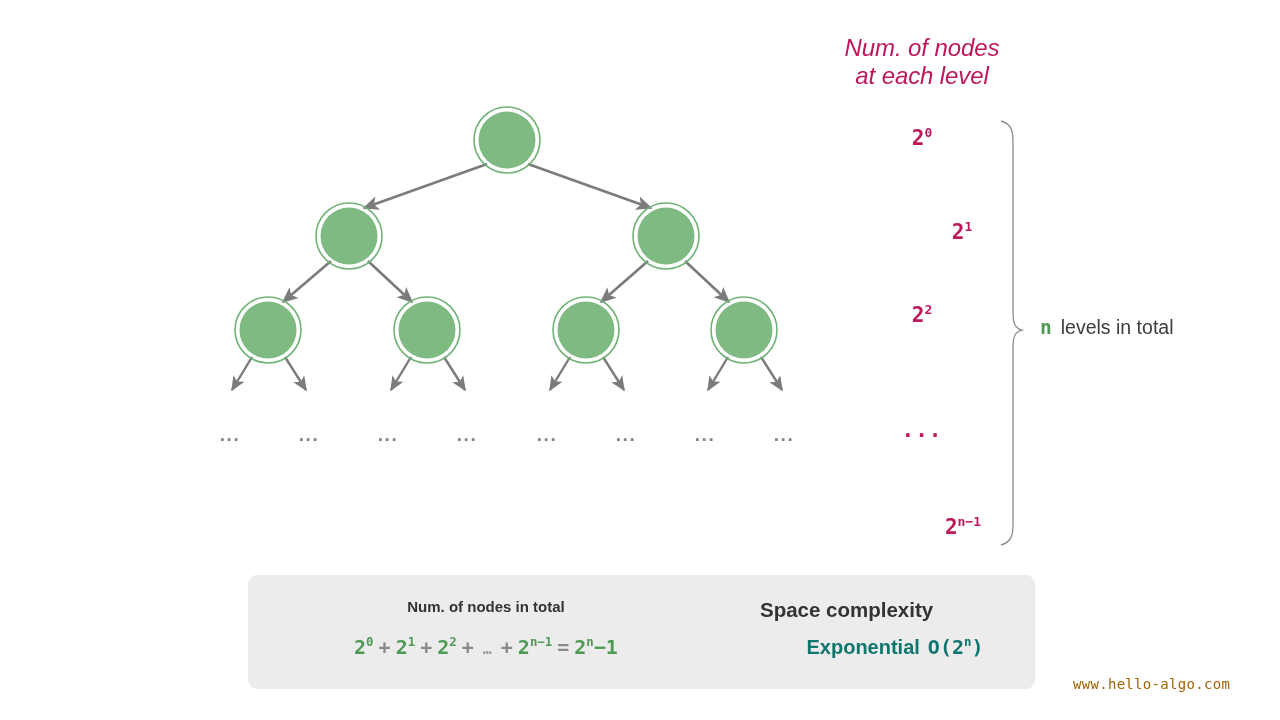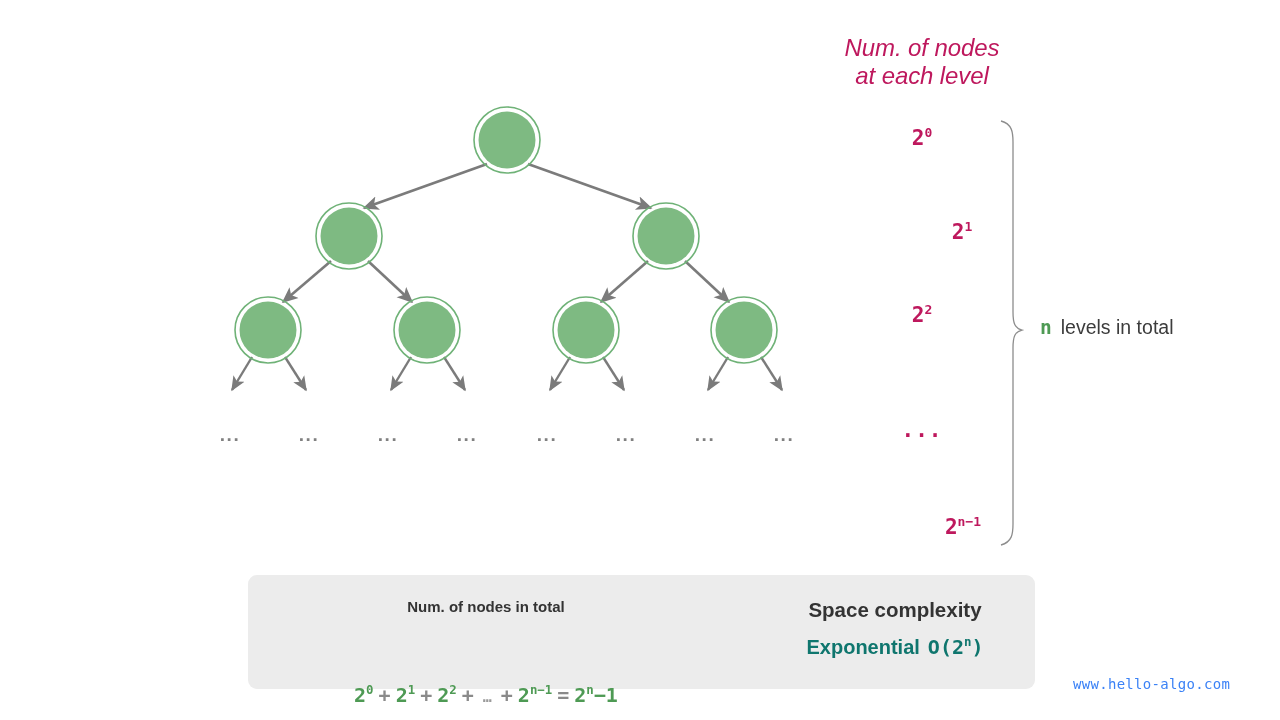--- a/index.html
+++ b/index.html
@@ -110,21 +110,20 @@
     left: 276px;
     top: 637px;
     width: 420px;
     text-align: center;
     font-family: "DejaVu Sans Mono", monospace;
     font-weight: bold;
     font-size: 20px;
     color: #4E9A54;
     white-space: nowrap;
     line-height: 1;
-    margin-top: 48px;
   }
   #total-formula .op {
     color: #8a8a8a;
     font-weight: bold;
     margin: 0 5px;
   }
   #total-formula .dots {
     color: #9a9a9a;
     font-size: 15px;
     margin: 0 4px;
@@ -132,21 +131,20 @@
   #total-formula sup, #complexity-value sup {
     font-size: 0.62em;
     vertical-align: super;
     line-height: 0;
   }
 
   #complexity-heading {
     left: 760px;
     top: 598px;
     width: 270px;
-    text-align: center;
     font-size: 20.5px;
     font-weight: bold;
     color: #333333;
   }
 
   #complexity-value {
     left: 760px;
     top: 637px;
     width: 270px;
     text-align: center;
@@ -161,21 +159,21 @@
     font-weight: bold;
     margin-left: 8px;
   }
 
   
   #watermark {
     left: 1073px;
     top: 676px;
     font-family: "DejaVu Sans Mono", monospace;
     font-size: 14px;
-    color: #3b82f6;
+    color: #a16207;
     letter-spacing: 0.3px;
   }
 </style>
 </head>
 <body>
 
 <svg id="canvas" viewBox="0 0 1280 720" xmlns="http://www.w3.org/2000/svg">
   <defs>
     <marker id="arrowhead" markerWidth="7" markerHeight="7" refX="5.6" refY="3" orient="auto" markerUnits="strokeWidth">
       <path d="M0,0.3 L6.2,3 L0,5.7 L1.5,3 Z" fill="#7b7b7b"></path>

